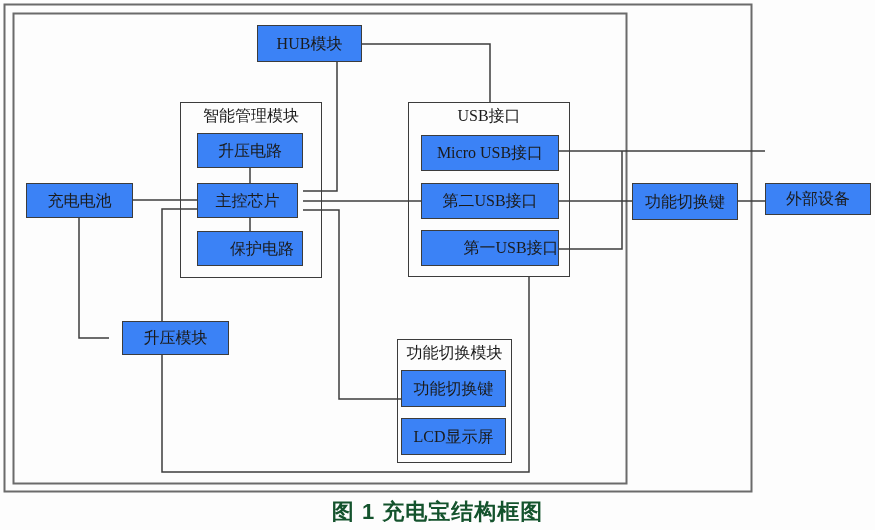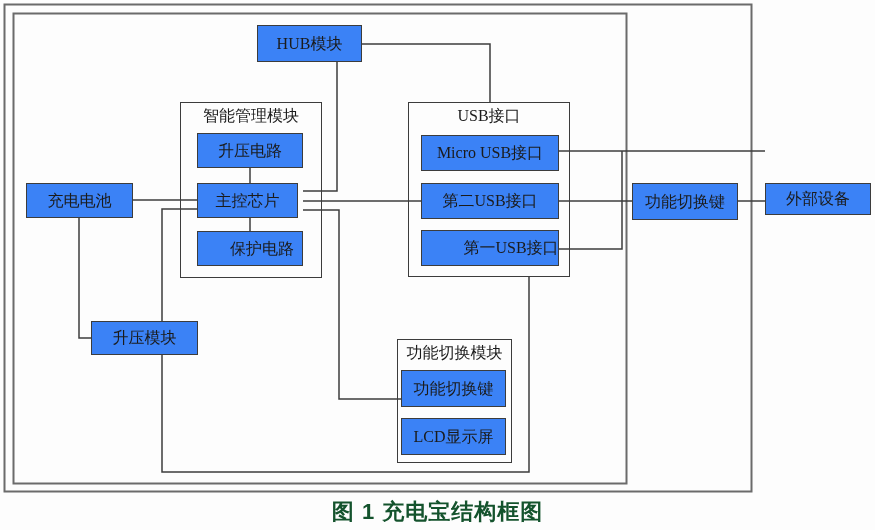--- a/index.html
+++ b/index.html
@@ -79,21 +79,21 @@
     <span>主控芯片</span>
   </div>
   <div class="box" style="left:197px;top:231px;width:106px;height:35px;padding-left:24px;">
     <span>保护电路</span>
   </div>
 
   <div class="box" style="left:26px;top:183px;width:107px;height:35px;">
     <span>充电电池</span>
   </div>
 
-  <div class="box" style="left:91px;top:321px;width:107px;height:34px;">
+  <div class="box" style="left:122px;top:321px;width:107px;height:34px;">
     <span>升压模块</span>
   </div>
 
   <div class="group" style="left:408px;top:102px;width:162px;height:175px;">
     <span class="group-title">USB接口</span>
   </div>
   <div class="box" style="left:421px;top:135px;width:138px;height:36px;">
     <span>Micro USB接口</span>
   </div>
   <div class="box" style="left:421px;top:183px;width:138px;height:36px;">

